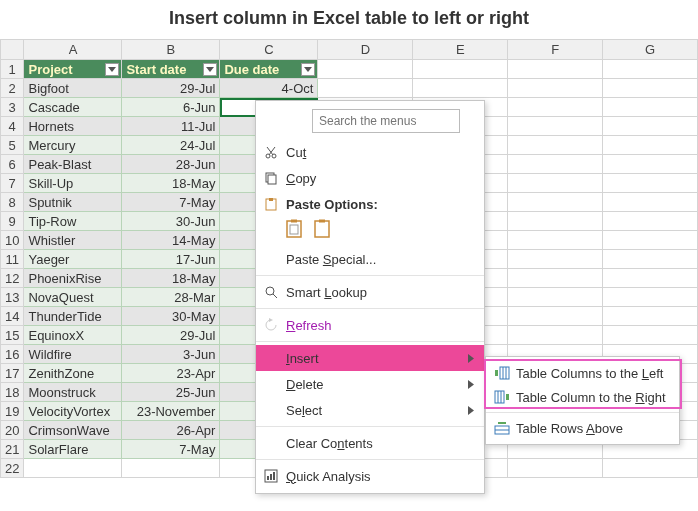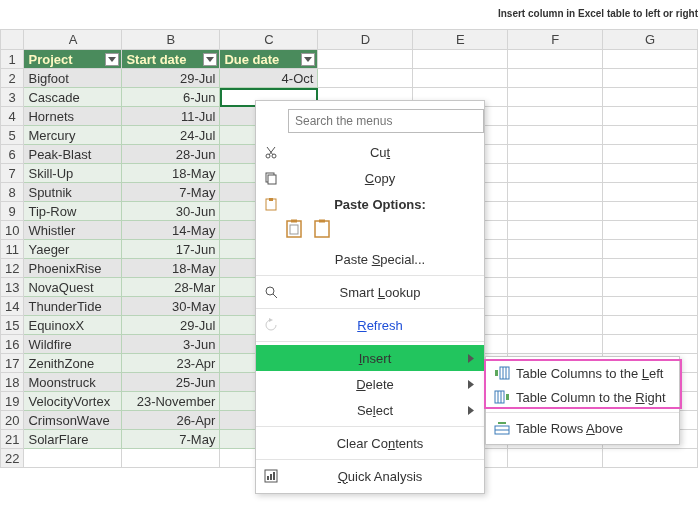--- a/index.html
+++ b/index.html
@@ -8,23 +8,23 @@
     font-family: "Segoe UI", Arial, sans-serif;
     font-size: 13px;
     background: #fff;
     color: #333;
     width: 698px;
     height: 511px;
     overflow: hidden;
     position: relative;
   }
   .title {
-    text-align: right;
+    text-align: center;
     font-weight: bold;
-    font-size: 10px;
+    font-size: 18px;
     padding: 8px 0 10px;
   }
   .grid {
     position: relative;
     border-collapse: collapse;
     table-layout: fixed;
   }
   .grid td, .grid th {
     border: 1px solid #d4d4d4;
     height: 19px;
@@ -91,55 +91,55 @@
     left: 255px;
     top: 100px;
     width: 230px;
     background: #fff;
     border: 1px solid #c6c6c6;
     box-shadow: 2px 2px 6px rgba(0,0,0,0.18);
     font-size: 13px;
     padding: 4px 0;
   }
   .ctxmenu .search {
-    margin: 4px 0 6px;
+    margin: 4px 24px 6px;
     padding-left: 32px;
   }
   .ctxmenu .search input {
     width: 100%;
     height: 24px;
     padding: 2px 6px;
     font-size: 12px;
     font-family: inherit;
     color: #888;
     border: 1px solid #bbb;
     outline: none;
   }
   .ctxmenu .item {
     display: flex;
     align-items: center;
     height: 26px;
     padding: 0 10px 0 8px;
     cursor: default;
     position: relative;
   }
-  .ctxmenu .item.hover { background: #22c55e; }
+  .ctxmenu .item.hover { background: #ec4899; }
   .ctxmenu .item .ico {
     width: 22px;
     display: flex;
     align-items: center;
     justify-content: flex-start;
   }
-  .ctxmenu .item .lbl { flex: 1; text-align: center; }
+  .ctxmenu .item .lbl { flex: 1; }
   .ctxmenu .item .sub {
     width: 10px;
     text-align: right;
     color: #666;
   }
-  .ctxmenu .item.disabled { color: #1d4ed8; }
+  .ctxmenu .item.disabled { color: #a21caf; }
   .ctxmenu .sep { height: 1px; background: #e3e3e3; margin: 3px 0; }
   .ctxmenu .bold { font-weight: bold; }
   .ctxmenu .iconsrow {
     padding: 2px 0 4px 30px;
     display: flex;
     gap: 10px;
   }
   .ctxmenu u { text-decoration: underline; }
 
   .submenu {

